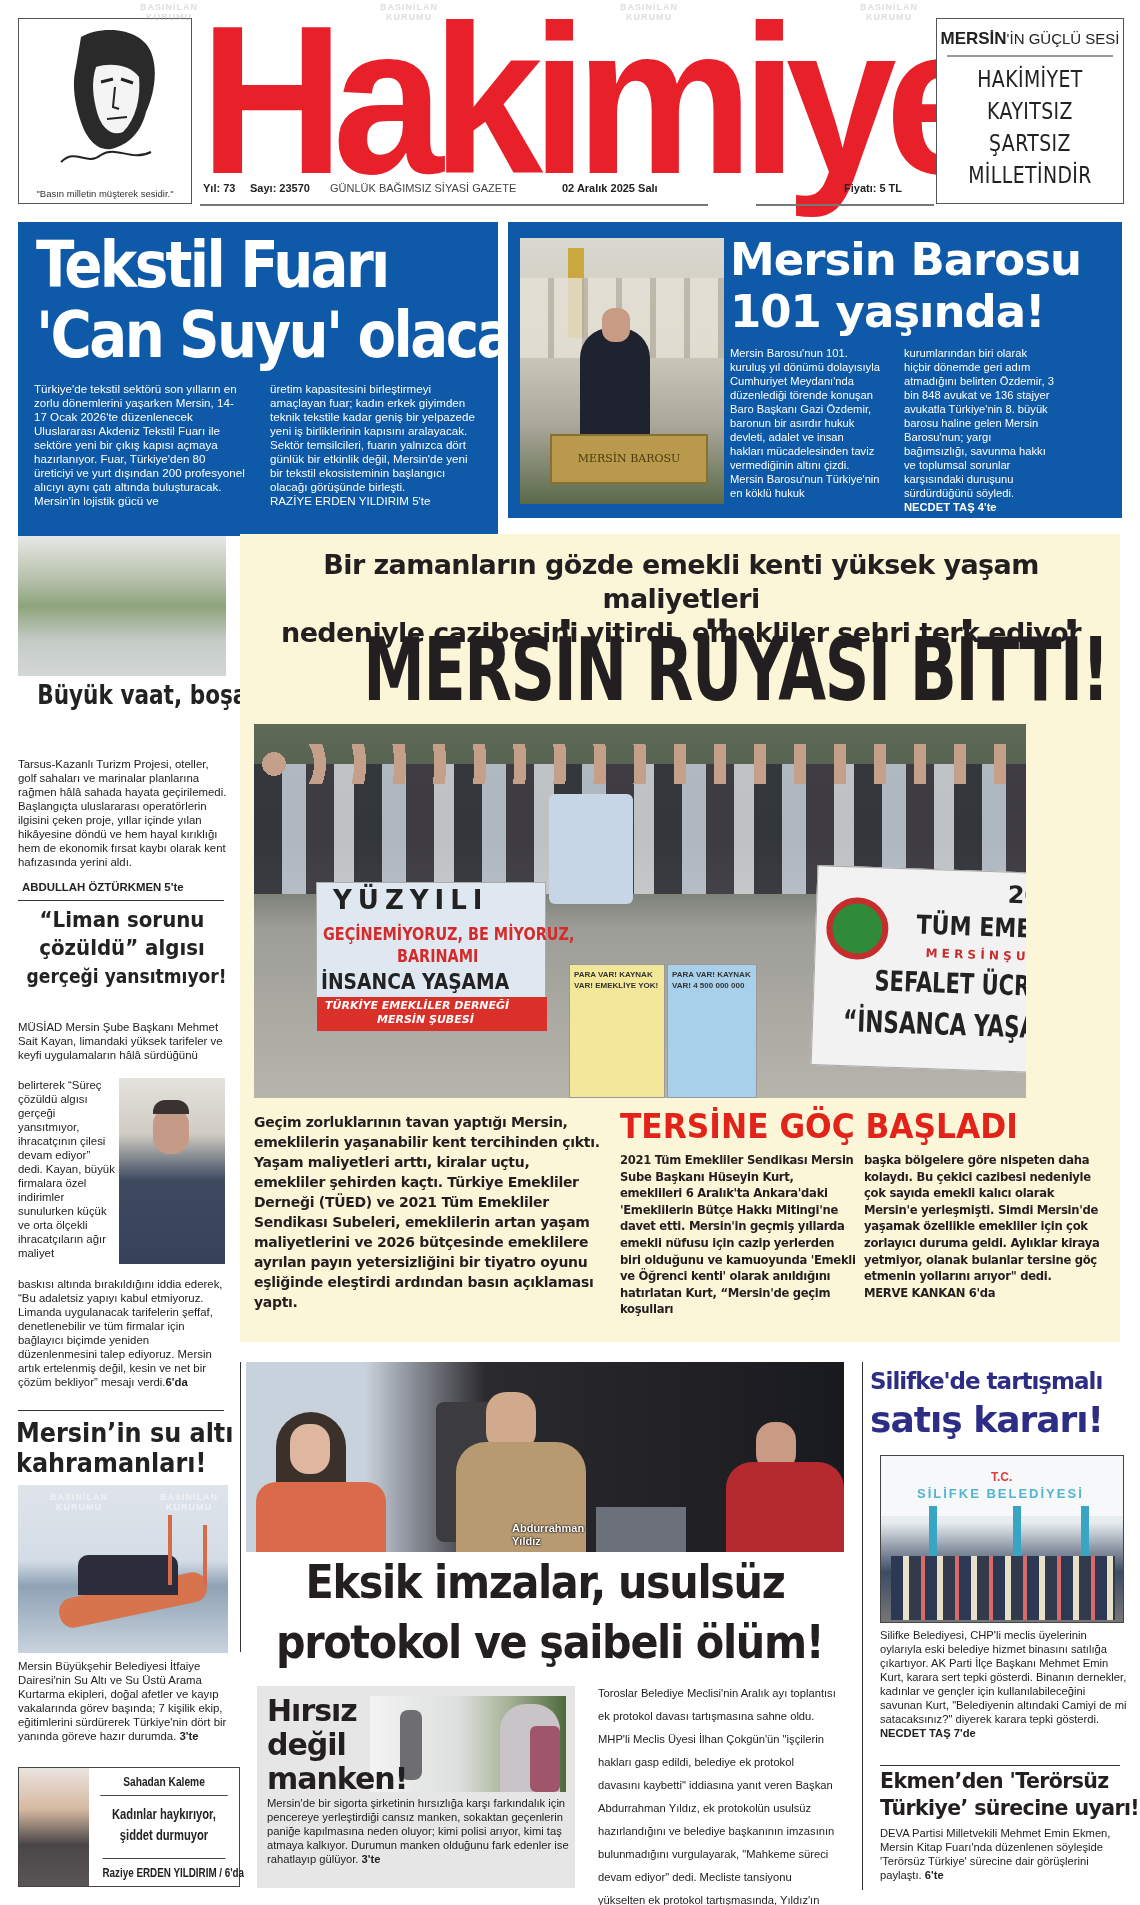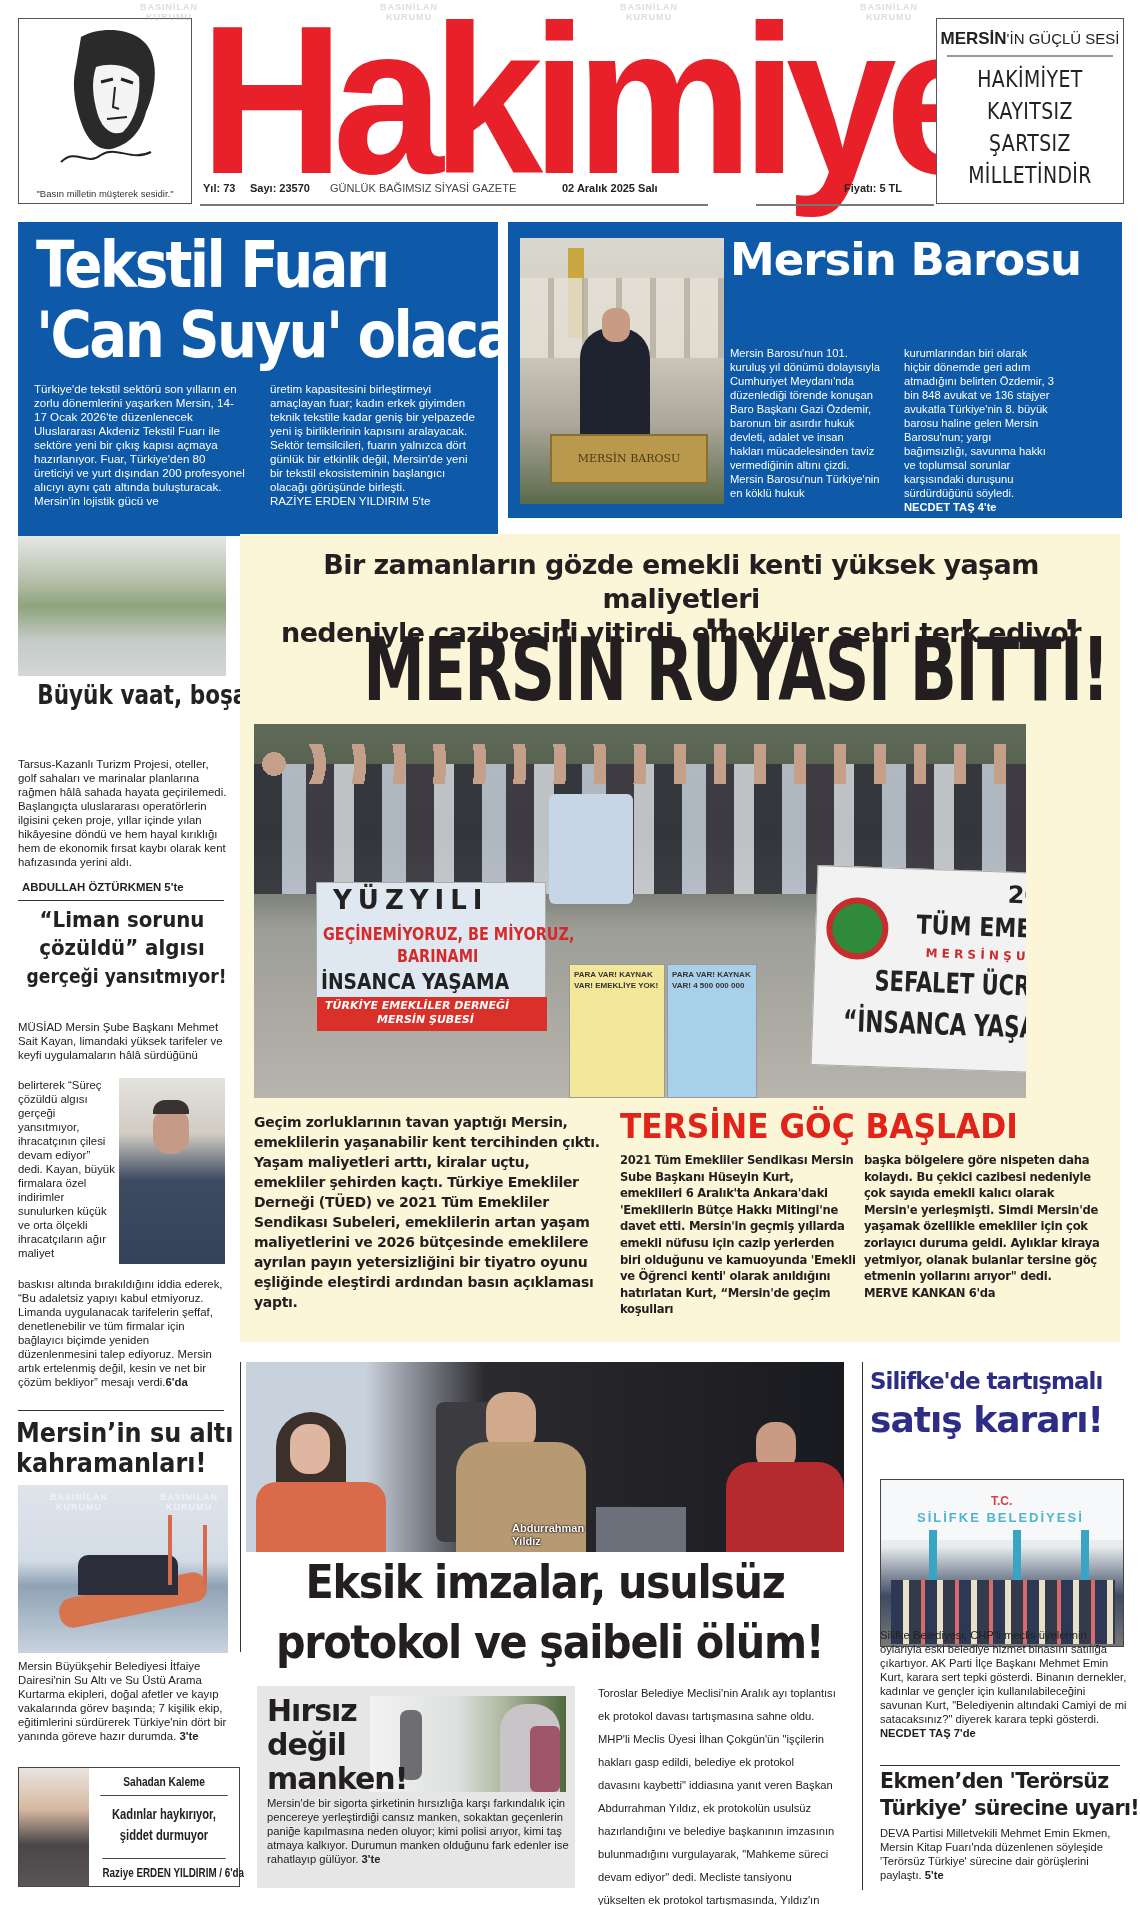--- a/index.html
+++ b/index.html
@@ -68,21 +68,21 @@
   .hirsiz-box { left: 257px; top: 1686px; width: 318px; height: 202px; background: #e6e6e6; }
   .hirsiz-head { position: absolute; left: 10px; top: 8px; font-family: "DejaVu Sans", sans-serif; font-weight: 700; font-size: 30px; line-height: 34px; color: #231f20; letter-spacing: -1px; }
   .hirsiz-photo { position: absolute; left: 113px; top: 10px; width: 196px; height: 96px; background: linear-gradient(90deg, #f2f3f2 0%, #dde0de 45%, #a9b49a 70%, #4e6a3c 100%); }
   .hirsiz-text { position: absolute; left: 10px; top: 110px; width: 304px; font-size: 11.2px; line-height: 14px; color: #222; }
   .toroslar-text { left: 598px; top: 1682px; width: 240px; font-size: 11.2px; line-height: 23px; color: #222; }
   .vrule { width: 1px; background: #333; }
 
   
   .silifke-head { left: 870px; top: 1364px; width: 260px; font-family: "DejaVu Sans", sans-serif; font-weight: 700; font-size: 23px; line-height: 34px; color: #2d2d86; letter-spacing: -1px; white-space: nowrap; }
   .silifke-head .big { font-size: 36px; line-height: 44px; }
-  .silifke-photo { left: 880px; top: 1455px; width: 244px; height: 168px; border: 1px solid #444; background: linear-gradient(180deg, #f4f6f8 0%, #e7ecef 40%, #3d4b63 70%, #777 100%); overflow: hidden; margin-top: 24px; }
+  .silifke-photo { left: 880px; top: 1455px; width: 244px; height: 168px; border: 1px solid #444; background: linear-gradient(180deg, #f4f6f8 0%, #e7ecef 40%, #3d4b63 70%, #777 100%); overflow: hidden; }
   .silifke-text { left: 880px; top: 1628px; width: 250px; font-size: 11.2px; line-height: 14px; color: #222; }
   .ekmen-head { left: 880px; top: 1760px; width: 252px; font-family: "DejaVu Sans", sans-serif; font-weight: 700; font-size: 20.5px; line-height: 27px; color: #231f20; letter-spacing: -0.6px; white-space: nowrap; }
   .ekmen-text { left: 880px; top: 1818px; width: 252px; font-size: 11.2px; line-height: 14px; color: #222; }
 
   
   .wm { position: absolute; font-size: 9px; font-weight: 700; color: rgba(255,255,255,0.55); letter-spacing: 1px; text-align: center; line-height: 10px; pointer-events: none; }
 </style>
 </head>
 <body>
 
@@ -131,20 +131,21 @@
 <div class="abs blue baro-box">
   <div class="baro-photo">
     <div style="position:absolute;left:48px;top:10px;width:16px;height:90px;background:#c9a741;"></div>
     <div style="position:absolute;left:0;top:40px;width:204px;height:80px;background:repeating-linear-gradient(90deg,#e6e1d6 0 28px,#b8b2a4 28px 34px);opacity:0.8;"></div>
     <div style="position:absolute;left:60px;top:90px;width:70px;height:120px;background:#1f2330;border-radius:30px 30px 0 0;"></div>
     <div style="position:absolute;left:82px;top:70px;width:28px;height:34px;background:#c89c84;border-radius:12px;"></div>
     <div style="position:absolute;left:30px;top:196px;width:158px;height:50px;background:#b99a4c;border:2px solid #8a7030;color:#4a3a10;font-family:'DejaVu Serif',serif;font-size:11px;text-align:center;line-height:46px;">MERSİN BAROSU</div>
   </div>
   <div class="baro-head">
     <div>Mersin Barosu</div>
+    <div>101 yaşında!</div>
   </div>
   <div class="baro-col" style="left:222px;">Mersin Barosu'nun 101. kuruluş yıl dönümü dolayısıyla Cumhuriyet Meydanı'nda düzenlediği törende konuşan Baro Başkanı Gazi Özdemir, baronun bir asırdır hukuk devleti, adalet ve insan hakları mücadelesinden taviz vermediğinin altını çizdi. Mersin Barosu'nun Türkiye'nin en köklü hukuk</div>
   <div class="baro-col" style="left:396px;">
     <span>kurumlarından biri olarak hiçbir dönemde geri adım atmadığını belirten Özdemir, 3 bin 848 avukat ve 136 stajyer avukatla Türkiye'nin 8. büyük barosu haline gelen Mersin Barosu'nun; yargı bağımsızlığı, savunma hakkı ve toplumsal sorunlar karşısındaki duruşunu sürdürdüğünü söyledi.</span><br><b>NECDET TAŞ 4'te</b>
   </div>
 </div>
 
 <div class="abs lp-photo1"></div>
 <div class="abs h-condensed left-h1">
   <div>Büyük vaat, boşa geçen yıllar!</div>
@@ -297,21 +298,21 @@
 </div>
 <div class="abs silifke-text">
   <span>Silifke Belediyesi, CHP'li meclis üyelerinin oylarıyla eski belediye hizmet binasını satılığa çıkartıyor. AK Parti İlçe Başkanı Mehmet Emin Kurt, karara sert tepki gösterdi. Binanın dernekler, kadınlar ve gençler için kullanılabileceğini savunan Kurt, "Belediyenin altındaki Camiyi de mi satacaksınız?" diyerek karara tepki gösterdi.</span> <b>NECDET TAŞ 7'de</b>
 </div>
 <div class="abs hr" style="left:880px; top:1765px; width:240px;"></div>
 <div class="abs ekmen-head" style="top:1768px;">
   <div>Ekmen’den 'Terörsüz</div>
   <div>Türkiye’ sürecine uyarı!</div>
 </div>
 <div class="abs ekmen-text" style="top:1826px;">
-  <span>DEVA Partisi Milletvekili Mehmet Emin Ekmen, Mersin Kitap Fuarı'nda düzenlenen söyleşide 'Terörsüz Türkiye' sürecine dair görüşlerini paylaştı.</span> <b>5'te</b>
+  <span>DEVA Partisi Milletvekili Mehmet Emin Ekmen, Mersin Kitap Fuarı'nda düzenlenen söyleşide 'Terörsüz Türkiye' sürecine dair görüşlerini paylaştı.</span> <b>6'te</b>
 </div>
 
 <div class="wm" style="left:140px; top:2px; color:rgba(180,180,180,0.45);">
     <div>BASINİLAN</div>
     <div>KURUMU</div>
   </div>
 <div class="wm" style="left:380px; top:2px; color:rgba(180,180,180,0.45);">
     <div>BASINİLAN</div>
     <div>KURUMU</div>
   </div>

